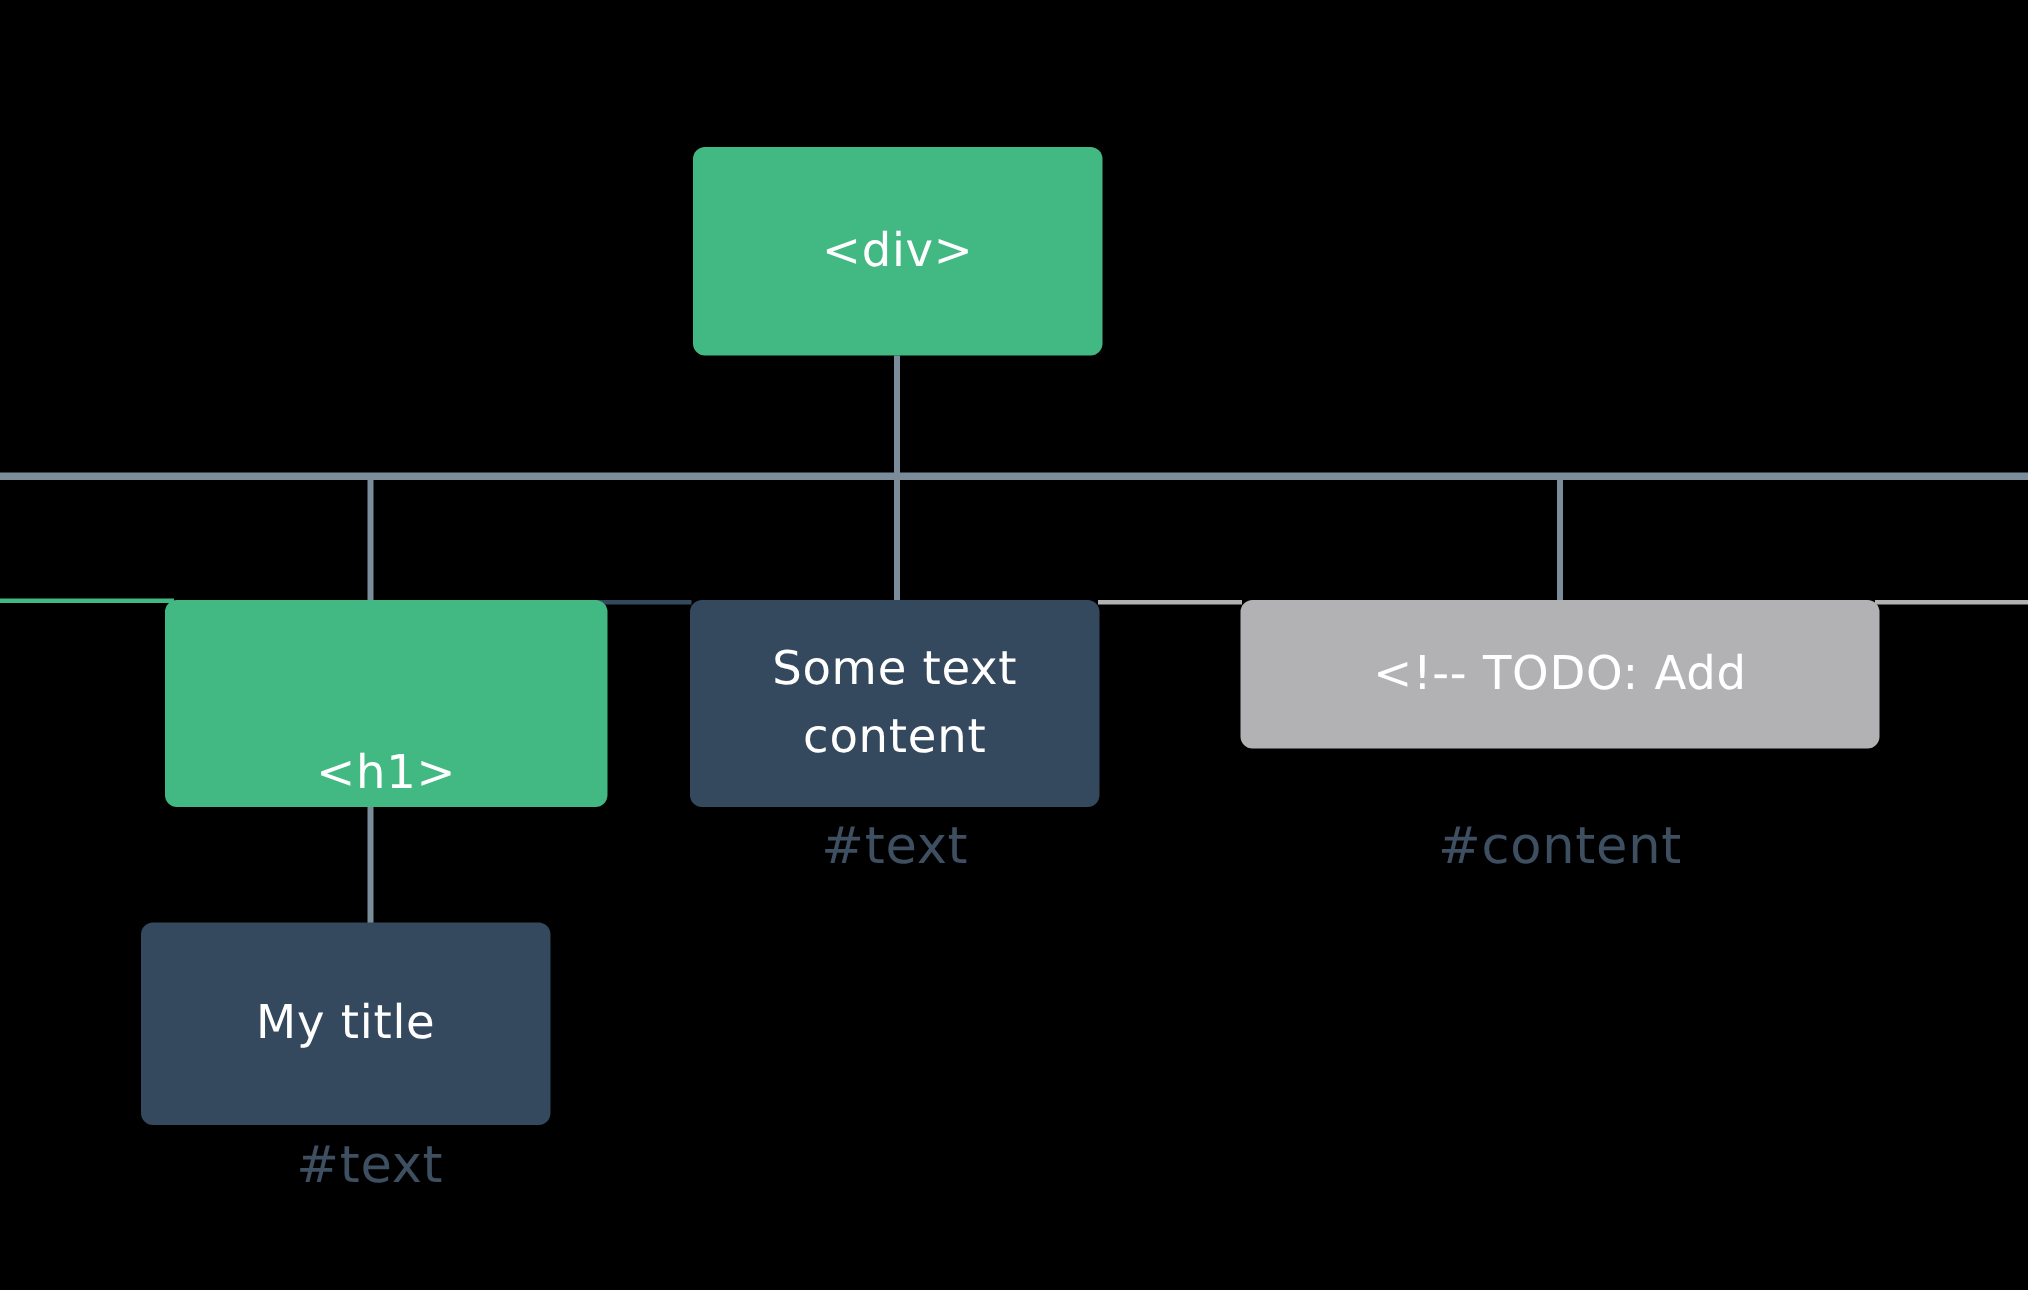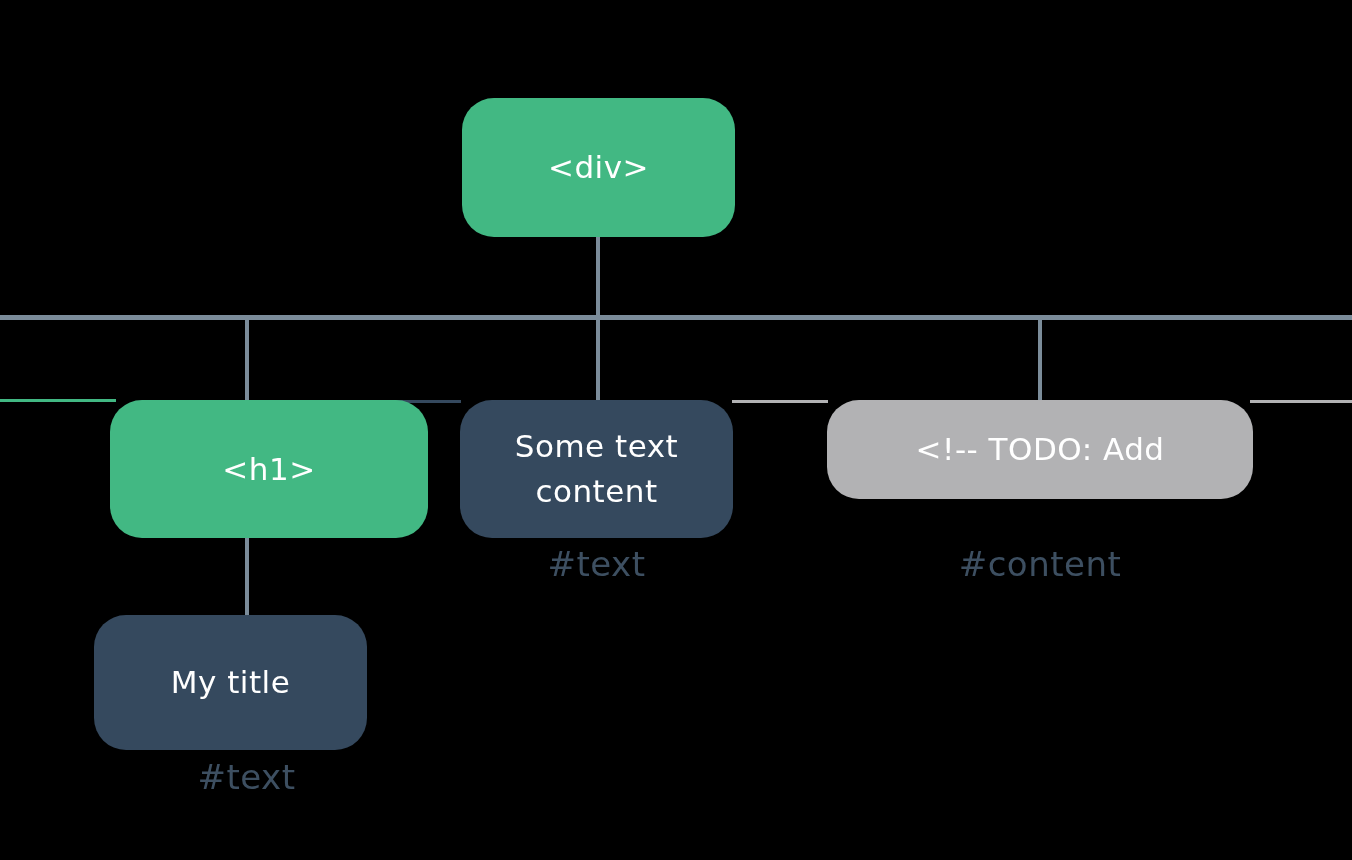--- a/index.html
+++ b/index.html
@@ -18,21 +18,21 @@
     overflow:hidden;
     font-family:"DejaVu Sans","Liberation Sans",sans-serif;
   }
   .line{position:absolute;background:var(--connector-slate);}
   .seg{position:absolute;height:3px;}
   .seg.green{background:var(--element-green);}
   .seg.navy{background:var(--text-navy);}
   .seg.gray{background:var(--comment-gray);}
   .node{
     position:absolute;
-    border-radius:32px;
+    border-radius:8px;
     display:flex;flex-direction:column;
     align-items:center;justify-content:center;
     color:var(--node-text);
     font-size:31px;
     letter-spacing:0.5px;
     line-height:45px;
     text-align:center;
   }
   .node.element{background:var(--element-green);}
   .node.textnode{background:var(--text-navy);}
@@ -60,21 +60,21 @@
 
   <div class="seg green" style="left:0;top:399px;width:116px;"></div>
   <div class="seg navy" style="left:382px;top:400px;width:79px;"></div>
   <div class="seg gray" style="left:732px;top:400px;width:96px;"></div>
   <div class="seg gray" style="left:1250px;top:400px;width:102px;"></div>
 
   <div class="node element" style="left:462px;top:98px;width:273px;height:139px;">
     <span class="ln">&lt;div&gt;</span>
   </div>
 
-  <div class="node element" style="left:110px;top:400px;width:318px;height:138px;">
+  <div class="node element" style="left:110px;top:400px;width:295px;height:138px;justify-content:flex-end;">
     <span class="ln">&lt;h1&gt;</span>
   </div>
 
   <div class="node textnode" style="left:460px;top:400px;width:273px;height:138px;">
     <span class="ln">Some text</span>
     <span class="ln">content</span>
   </div>
 
   <div class="node comment" style="left:827px;top:400px;width:426px;height:99px;">
     <span class="ln">&lt;!-- TODO: Add</span>

